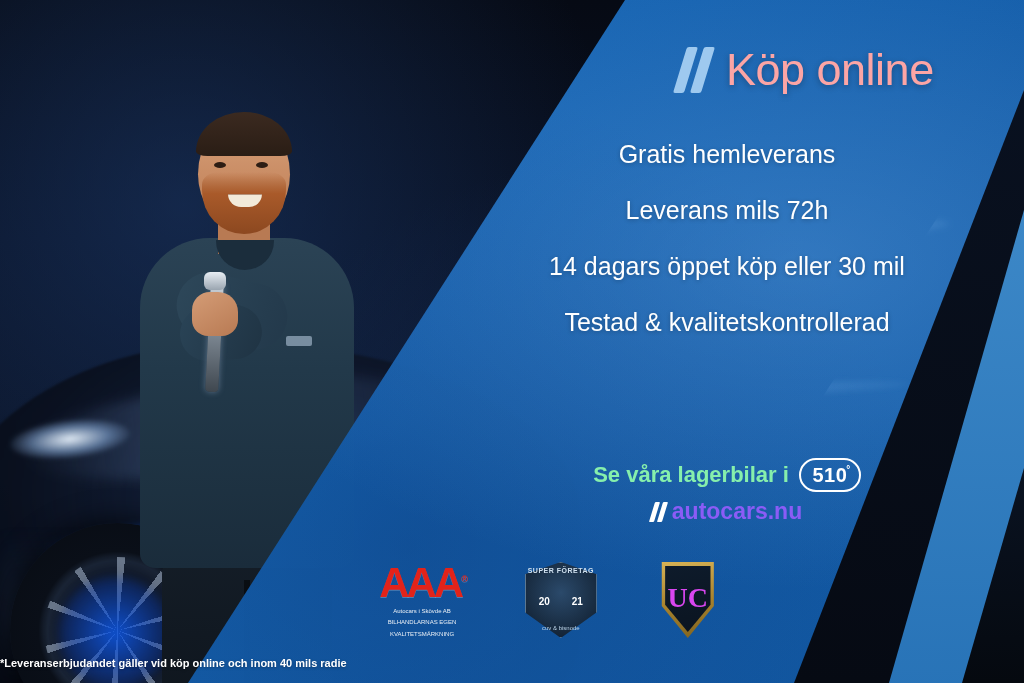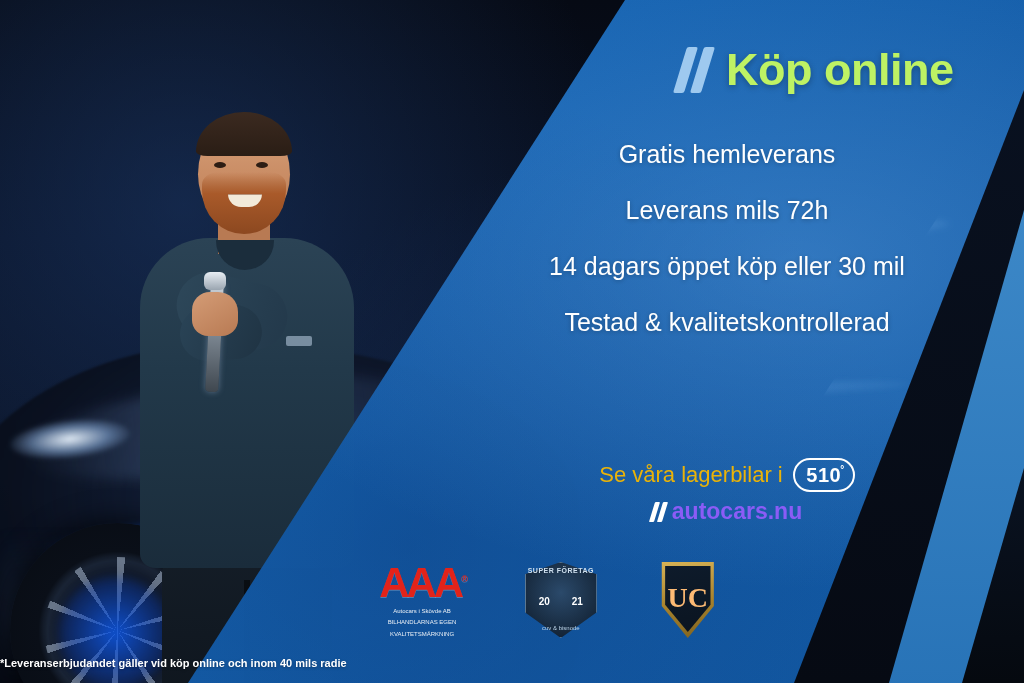--- a/index.html
+++ b/index.html
@@ -242,23 +242,23 @@
     display:flex; align-items:center; gap:18px;
   }
   .slashes { display:flex; gap:6px; }
   .slash {
     width:11px; height:46px;
     background:#9ec9ef;
     transform:skewX(-17deg);
     border-radius:2px;
   }
   .headline {
-    color:#bef264;
+    color:#fca5a5;
     font-size:45px;
-    font-weight:700;
+    font-weight:400;
     letter-spacing:-0.5px;
     white-space:nowrap;
     text-shadow:0 2px 6px rgba(0,0,0,0.28);
   }
 
   .bullets {
     position:absolute; left:0; top:140px; width:594px;
     display:flex; flex-direction:column; align-items:center; gap:27px;
   }
   .bullet {
@@ -270,21 +270,21 @@
   }
 
   .cta {
     position:absolute; left:0; top:458px; width:594px;
     display:flex; flex-direction:column; align-items:center; gap:6px;
   }
   .cta-line1 {
     display:flex; align-items:center; gap:10px;
   }
   .cta-text {
-    color:#eab308; font-size:22px; font-weight:400; white-space:nowrap;
+    color:#86efac; font-size:22px; font-weight:700; white-space:nowrap;
   }
   .badge360 {
     display:flex; align-items:center; justify-content:center;
     width:62px; height:34px;
     border:2px solid #ffffff;
     border-radius:20px;
     color:#ffffff; font-size:20px; font-weight:700;
     position:relative;
     letter-spacing:0.5px;
   }
@@ -350,21 +350,21 @@
     clip-path:polygon(8% 0, 92% 0, 92% 58%, 50% 100%, 8% 58%);
   }
   .uc-inner {
     position:absolute; inset:4px;
     background:linear-gradient(170deg,#0e1b2b 0%, #0a1420 100%);
     clip-path:polygon(8% 0, 92% 0, 92% 57%, 50% 97%, 8% 57%);
   }
   .uc-mark {
     position:absolute; left:0; top:20px; width:100%; text-align:center;
     font-family:"Liberation Serif", serif;
-    font-size:28px; font-weight:700; color:#fdba74;
+    font-size:28px; font-weight:700; color:#d946ef;
   }
 
   .disclaimer {
     position:absolute; left:0; bottom:14px; width:868px;
     text-align:left;
     color:#ffffff; font-size:11px; font-weight:700;
     text-shadow:0 1px 3px rgba(0,0,0,0.35);
   }
 </style>
 </head>

